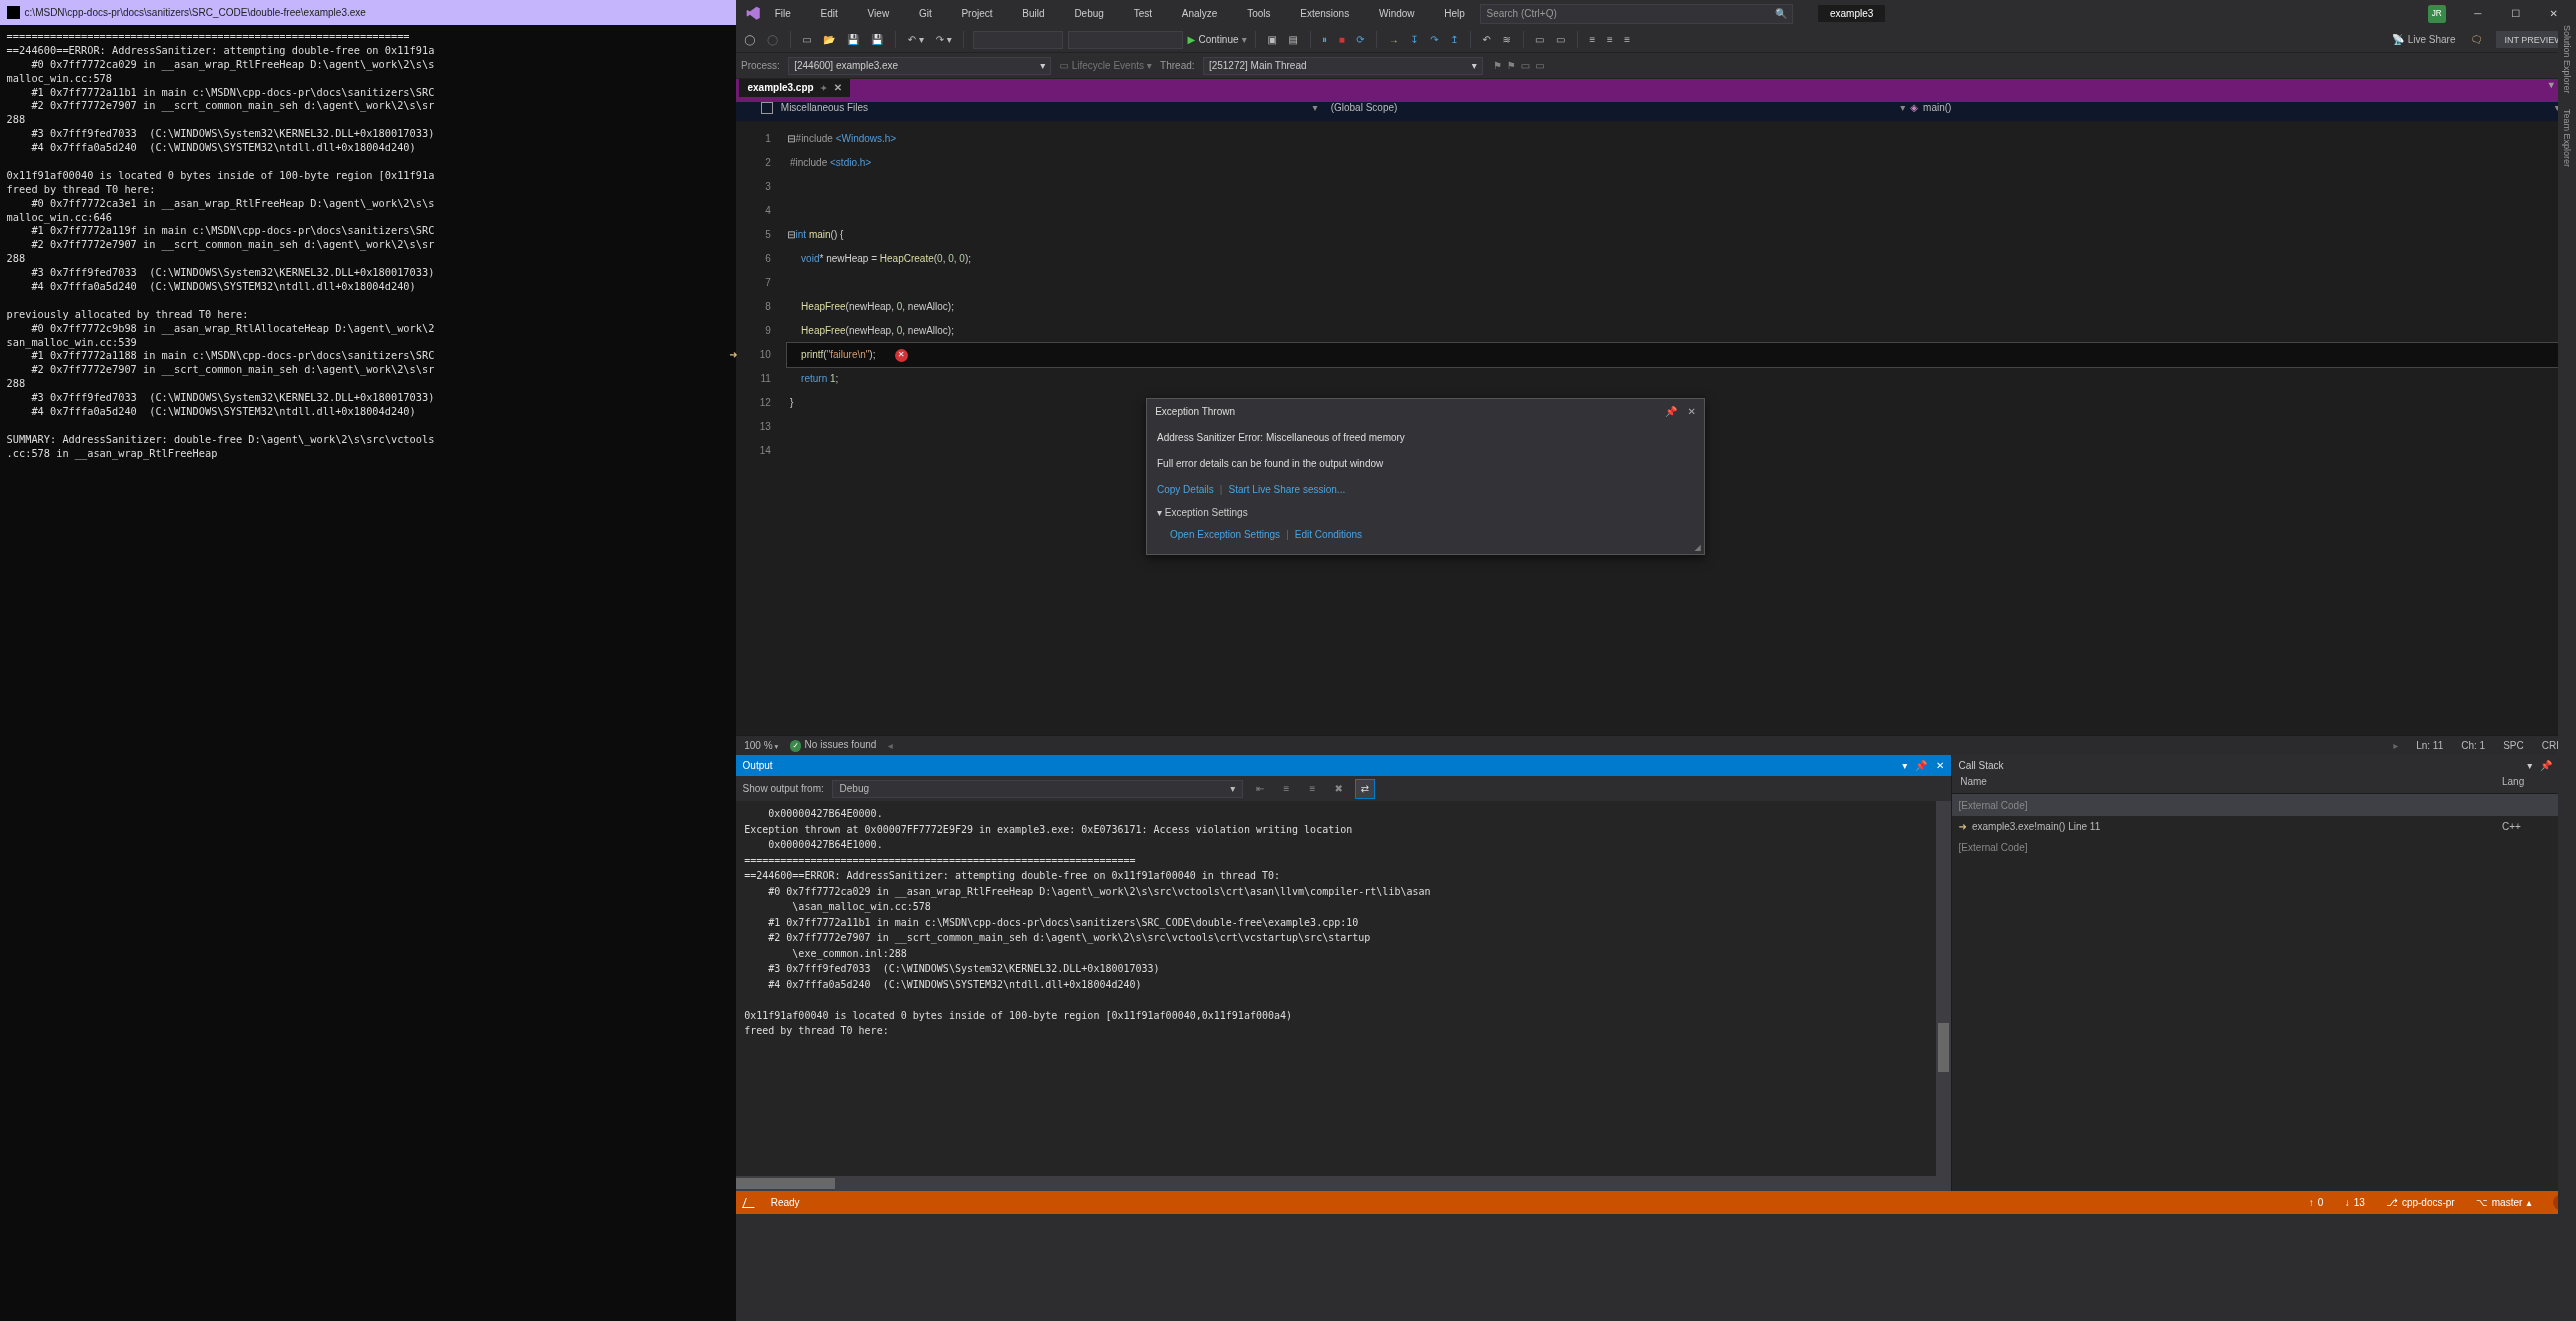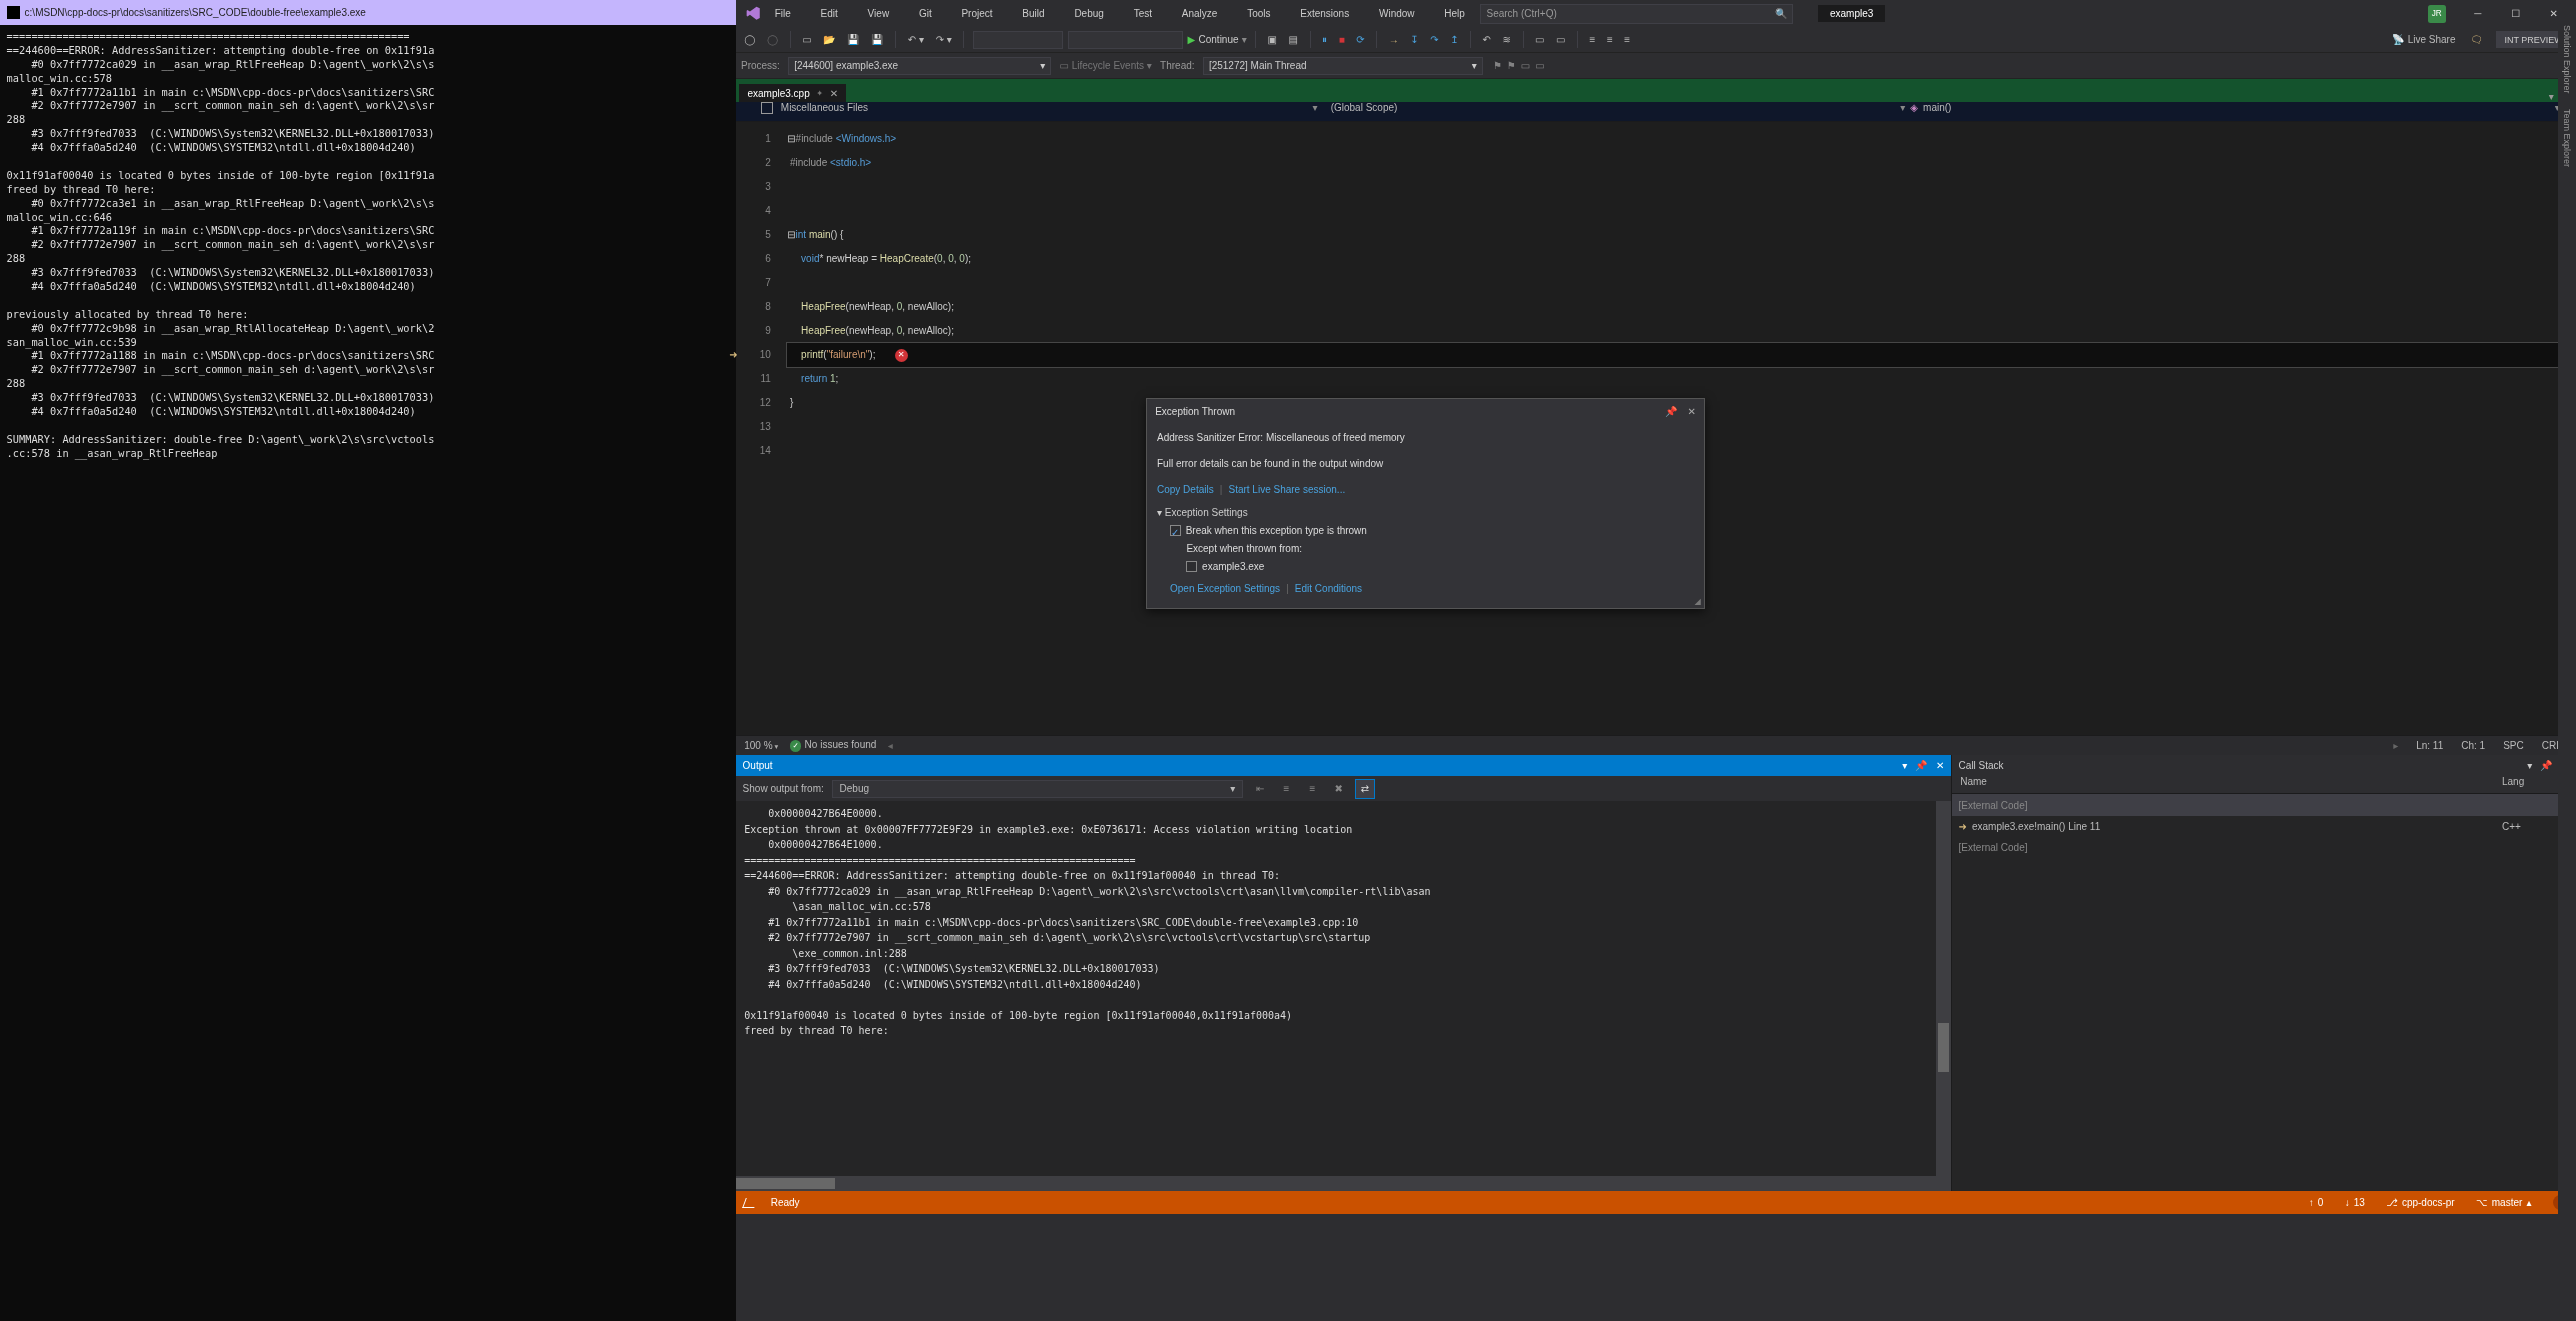--- a/index.html
+++ b/index.html
@@ -26,21 +26,21 @@
   .toolbar1 .sep,.toolbar2 .sep { width:0.8px; height:16.4px; background:#3f3f46; margin:0 3.3px; }
   .tb-btn { padding:1.6px 3.3px; color:#bbb; }
   .tb-drop { height:18px; background:#333337; border:0.8px solid #3f3f46; min-width:82px; display:flex; align-items:center; padding:0 5px; color:#ccc; }
   .continue-btn { display:flex; align-items:center; gap:3.3px; color:#ccc; }
   .continue-btn .tri { color:#4ec94e; }
   .liveshare { margin-left:auto; display:flex; align-items:center; gap:3.3px;}
   .intpreview { background:#3f3f46; padding:3.3px 8.2px; margin-left:10px; color:#ccc; font-size:9px;}
   .proc-label { color:#999; margin-right:3.3px; }
   .flag-icons { display:flex; gap:5px; margin-left:5px;}
   .flag-icons span { opacity:.6; }
-  .doc-tabs { height:23px; background:#14532d; display:flex; align-items:flex-end; padding-left:3.3px; position:relative;}
+  .doc-tabs { height:23px; background:#701a75; display:flex; align-items:flex-start; padding-left:3.3px; position:relative;font-weight:bold;}
   .doc-tab { background:#1b1b1c; color:#fff; padding:3.3px 8.2px 3.3px 8.2px; display:flex; align-items:center; gap:6.6px; position:relative;}
   .doc-tab .pin { color:#777; font-size:8.2px;}
   .doc-tab .close { color:#aaa; }
   .doc-tabs .right-icons { margin-left:auto; display:flex; gap:8.2px; padding-right:5px; color:#999;}
   .navbar { height:20px; background:#0f172a; border-bottom:0.8px solid #1b1b1c; display:flex; align-items:flex-start;padding-left:20px;}
   .navbar .nav-left { flex:1; display:flex; align-items:center; gap:5px; padding-left:5px;}
   .navbar .nav-mid { flex:1; padding-left:6.6px; color:#bbb;}
   .navbar .nav-right { flex:1.2; display:flex; align-items:center; gap:5px; padding-left:6.6px;}
   .navbar .dd { color:#bbb; }
   .nav-icon-box { width:11.5px; height:11.5px; border:0.8px solid #999; display:inline-block; margin-right:3.3px;}
@@ -334,25 +334,20 @@
         </div>
         <div class="body">
           <div>Address Sanitizer Error: Miscellaneous of freed memory</div>
           <div style="margin-top:8.2px">Full error details can be found in the output window</div>
           <div style="margin-top:8.2px">
             <span class="link">Copy Details</span>
             <span class="linksep">|</span>
             <span class="link">Start Live Share session...</span>
           </div>
           <div class="exp" style="margin-top:5px">Exception Settings</div>
-          <div style="padding-left:13px">
-            <div><span class="chk checked"></span><span>Break when this exception type is thrown</span></div>
-            <div style="padding-left:16.4px"><span>Except when thrown from:</span></div>
-            <div style="padding-left:16.4px"><span class="chk"></span><span>example3.exe</span></div>
-          </div>
           <div style="margin-top:3.3px;padding-left:13px">
             <span class="link">Open Exception Settings</span>
             <span class="linksep">|</span>
             <span class="link">Edit Conditions</span>
           </div>
         </div>
         <span class="grip">◢</span>
       </div>
     </div>
 

